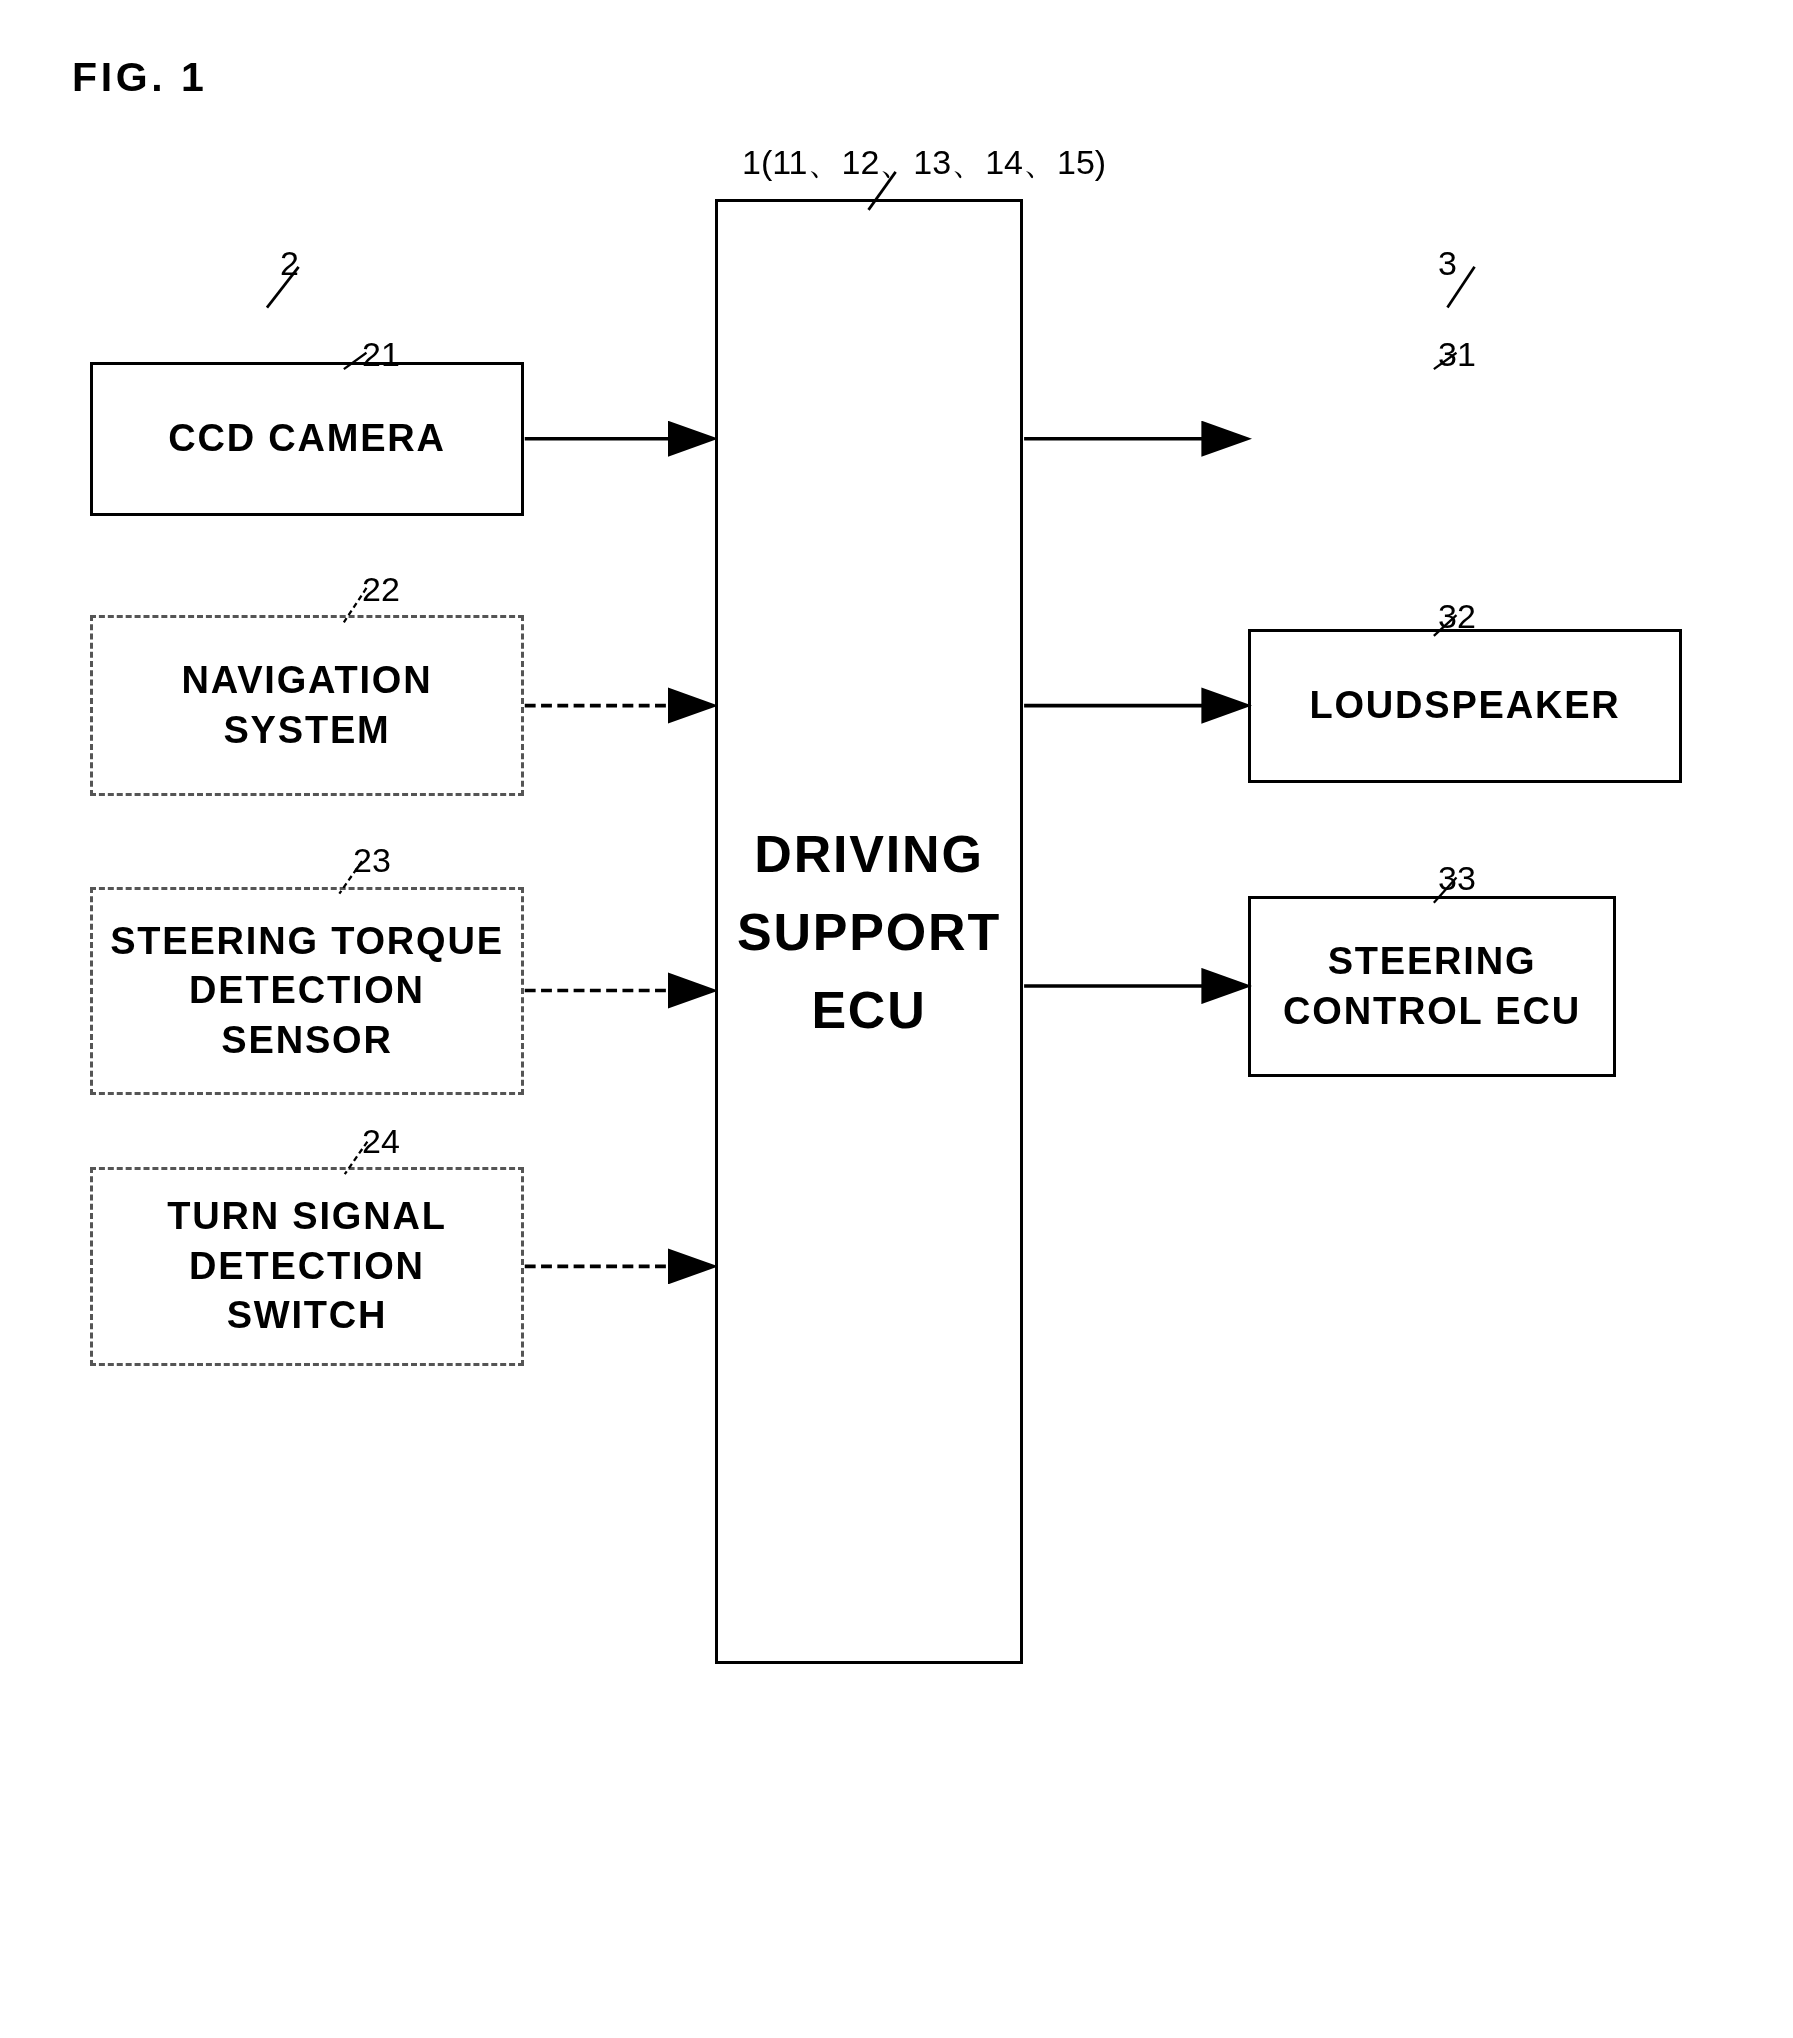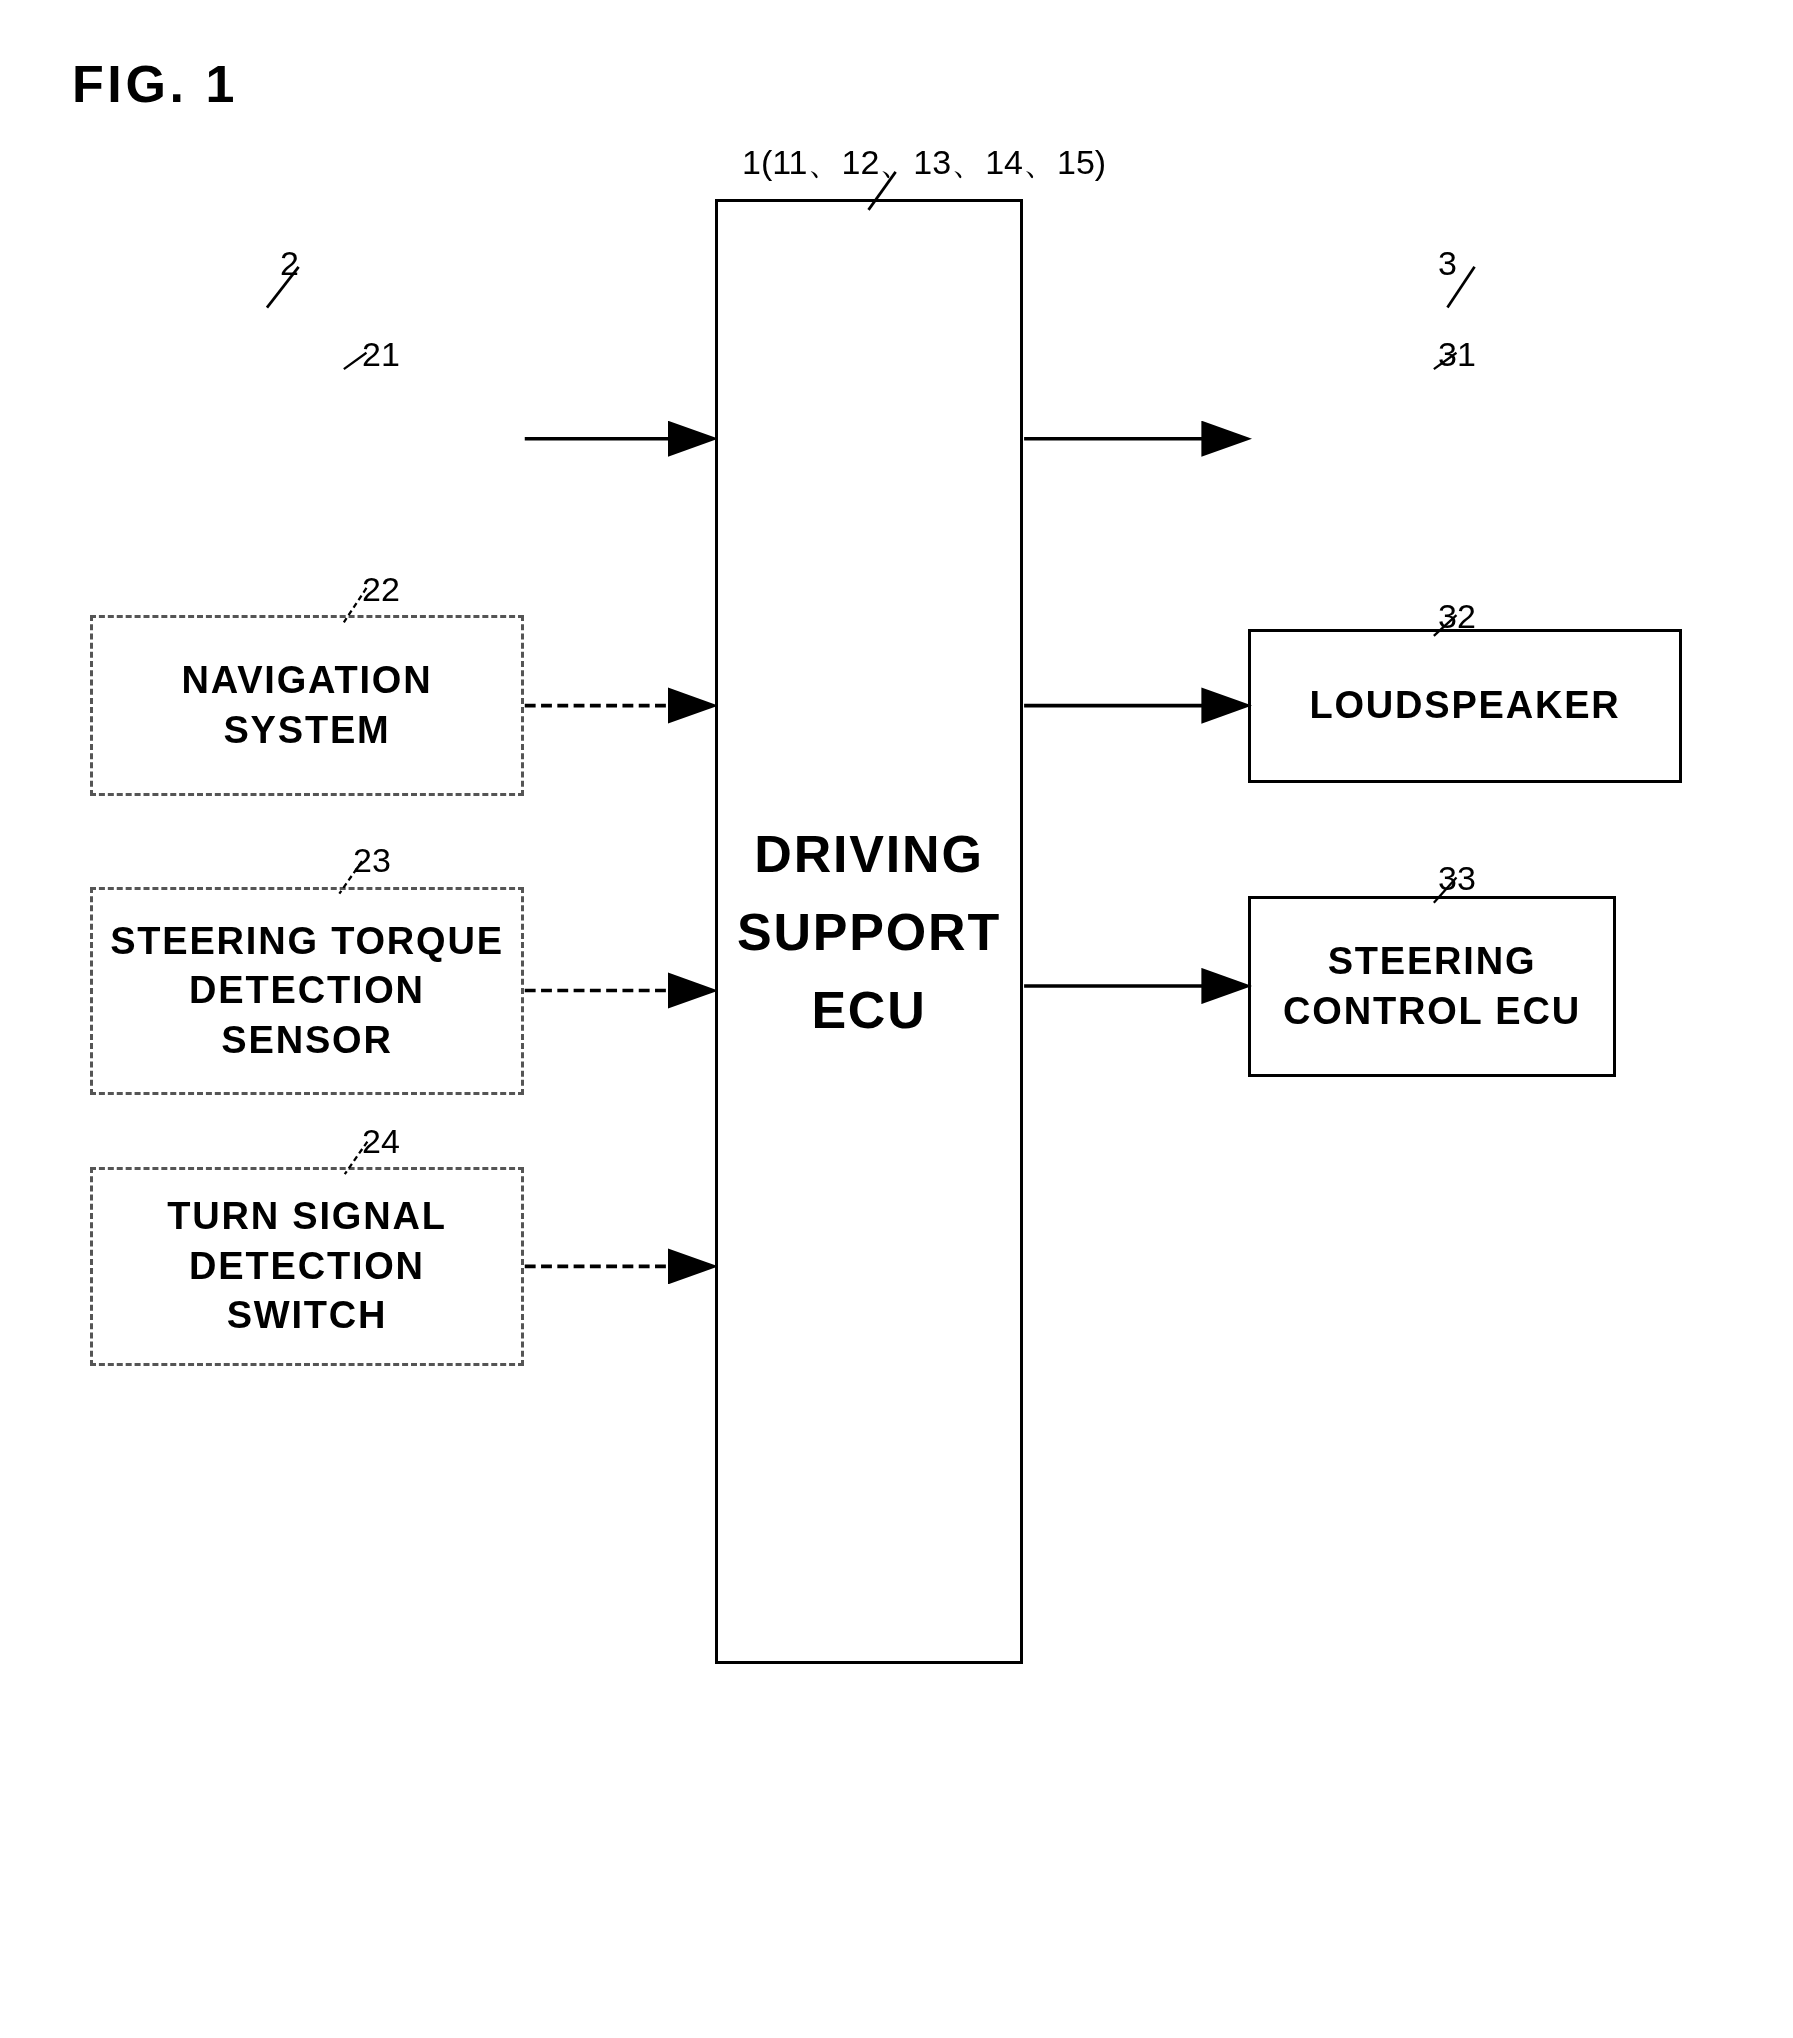--- a/index.html
+++ b/index.html
@@ -17,21 +17,21 @@
       top: 0;
       left: 0;
       width: 100%;
       height: 100%;
     }
 
     .fig-label {
       position: absolute;
       top: 54px;
       left: 72px;
-      font-size: 52px;
+      font-size: 41px;
       font-weight: bold;
       letter-spacing: 3.6px;
     }
 
     
     .box {
       position: absolute;
       display: flex;
       align-items: center;
       justify-content: center;
@@ -93,20 +93,23 @@
   <div class="ref-num" style="top: 597px; left: 1438px;">32</div>
 
   <div class="ref-num" style="top: 859px; left: 1438px;">33</div>
 
   <div class="box box-solid" style="left: 715px; top: 199px; width: 308px; height: 1465px; font-size: 52px; line-height: 1.5;">
     <span style="white-space: pre-line;">DRIVING
 SUPPORT
 ECU</span>
   </div>
 
+  <div class="box box-solid" style="left: 90px; top: 362px; width: 434px; height: 154px;">
+    <span>CCD CAMERA</span>
+  </div>
 
   <div class="box box-dashed" style="left: 90px; top: 615px; width: 434px; height: 181px;">
     <span style="white-space: pre-line;">NAVIGATION
 SYSTEM</span>
   </div>
 
   <div class="box box-dashed" style="left: 90px; top: 887px; width: 434px; height: 208px;">
     <span style="white-space: pre-line;">STEERING TORQUE
 DETECTION
 SENSOR</span>

